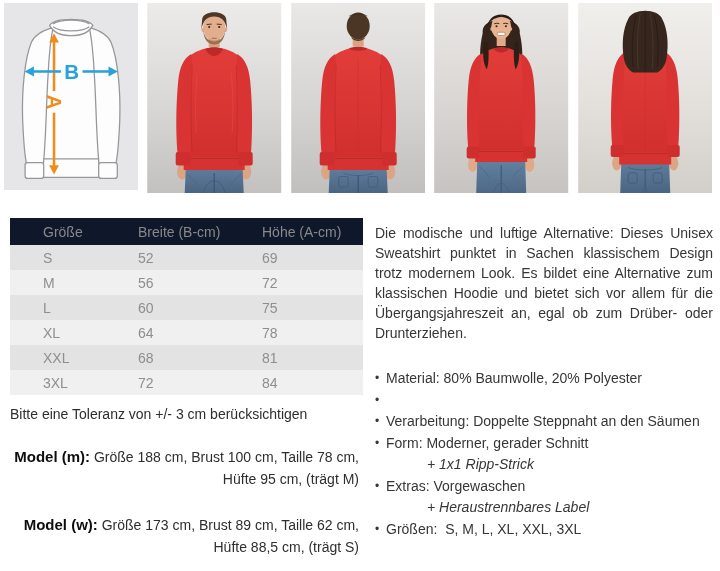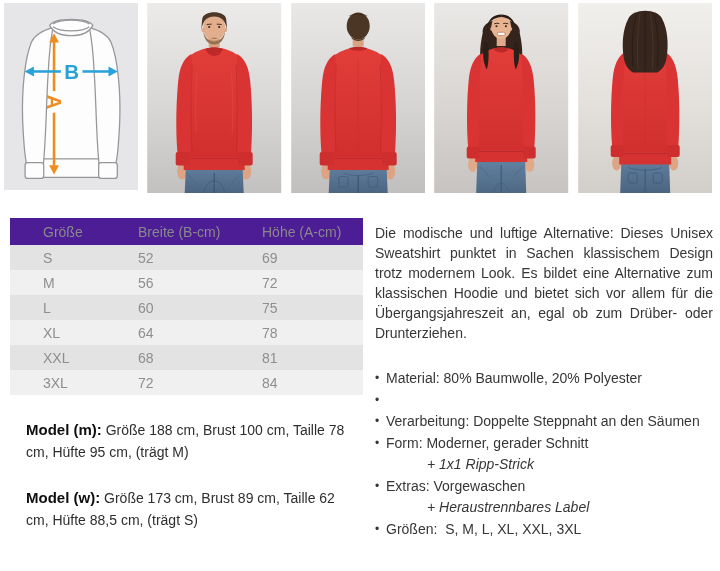--- a/index.html
+++ b/index.html
@@ -12,25 +12,25 @@
   .panel svg{display:block;width:100%;height:100%;}
   svg text{font-family:"Liberation Sans",sans-serif;}
   
   .content{position:absolute;left:10px;top:218px;width:703px;display:flex;gap:12px;}
   .left-col{width:353px;flex:none;}
   .right-col{flex:1 1 auto;padding-top:5px;}
   table.size-table{width:353px;border-collapse:collapse;table-layout:fixed;}
   .size-table col.c1{width:95px;} .size-table col.c2{width:124px;} .size-table col.c3{width:134px;}
   .size-table th,.size-table td{padding:0 0 0 33px;text-align:left;font-weight:400;
       font-size:14px;color:#8e8e8e;height:25px;white-space:nowrap;overflow:hidden;}
-  .size-table thead th{background:#4c1d95;color:#898989;height:27px;}
+  .size-table thead th{background:#0f172a;color:#898989;height:27px;}
   .size-table tbody tr:nth-child(odd){background:#e3e3e3;}
   .size-table tbody tr:nth-child(even){background:#f0f0f0;}
   .tolerance{margin:11px 0 0;font-size:14px;color:#2e2e2e;}
-  .model-block{margin:24px 16px 0;font-size:14px;line-height:22px;color:#2e2e2e;}
+  .model-block{margin:24px 4px 0;font-size:14px;line-height:22px;color:#2e2e2e;text-align:right;}
   .model-block b{font-size:15px;color:#0e0e0e;}
   .description{margin:0;font-size:14px;line-height:20px;color:#363636;text-align:justify;}
   .details{margin-top:25px;}
   .detail-row{display:flex;font-size:14px;line-height:21.5px;color:#363636;}
   .detail-row .dot{width:11px;flex:none;font-size:12px;}
   .detail-row.indent{padding-left:52px;font-style:italic;}
   .detail-row span{white-space:pre-wrap;}
 </style>
 </head>
 <body>
@@ -286,20 +286,21 @@
               <td>81</td>
             </tr>
             <tr>
               <td>3XL</td>
               <td>72</td>
               <td>84</td>
             </tr>
           </tbody>
       </table>
 
+      <p class="tolerance">Bitte eine Toleranz von +/- 3 cm berücksichtigen</p>
 
       <p class="model-block"><b>Model (m):</b><span> Größe 188 cm, Brust 100 cm, Taille 78 cm, Hüfte 95 cm, (trägt M)</span></p>
 
       <p class="model-block"><b>Model (w):</b><span> Größe 173 cm, Brust 89 cm, Taille 62 cm, Hüfte 88,5 cm, (trägt S)</span></p>
     </div>
 
     <div class="right-col">
       <p class="description">Die modische und luftige Alternative: Dieses Unisex Sweatshirt punktet in Sachen klassischem Design trotz modernem Look. Es bildet eine Alternative zum klassischen Hoodie und bietet sich vor allem für die Übergangsjahreszeit an, egal ob zum Drüber- oder Drunterziehen.</p>
       <div class="details">
           <div class="detail-row">

